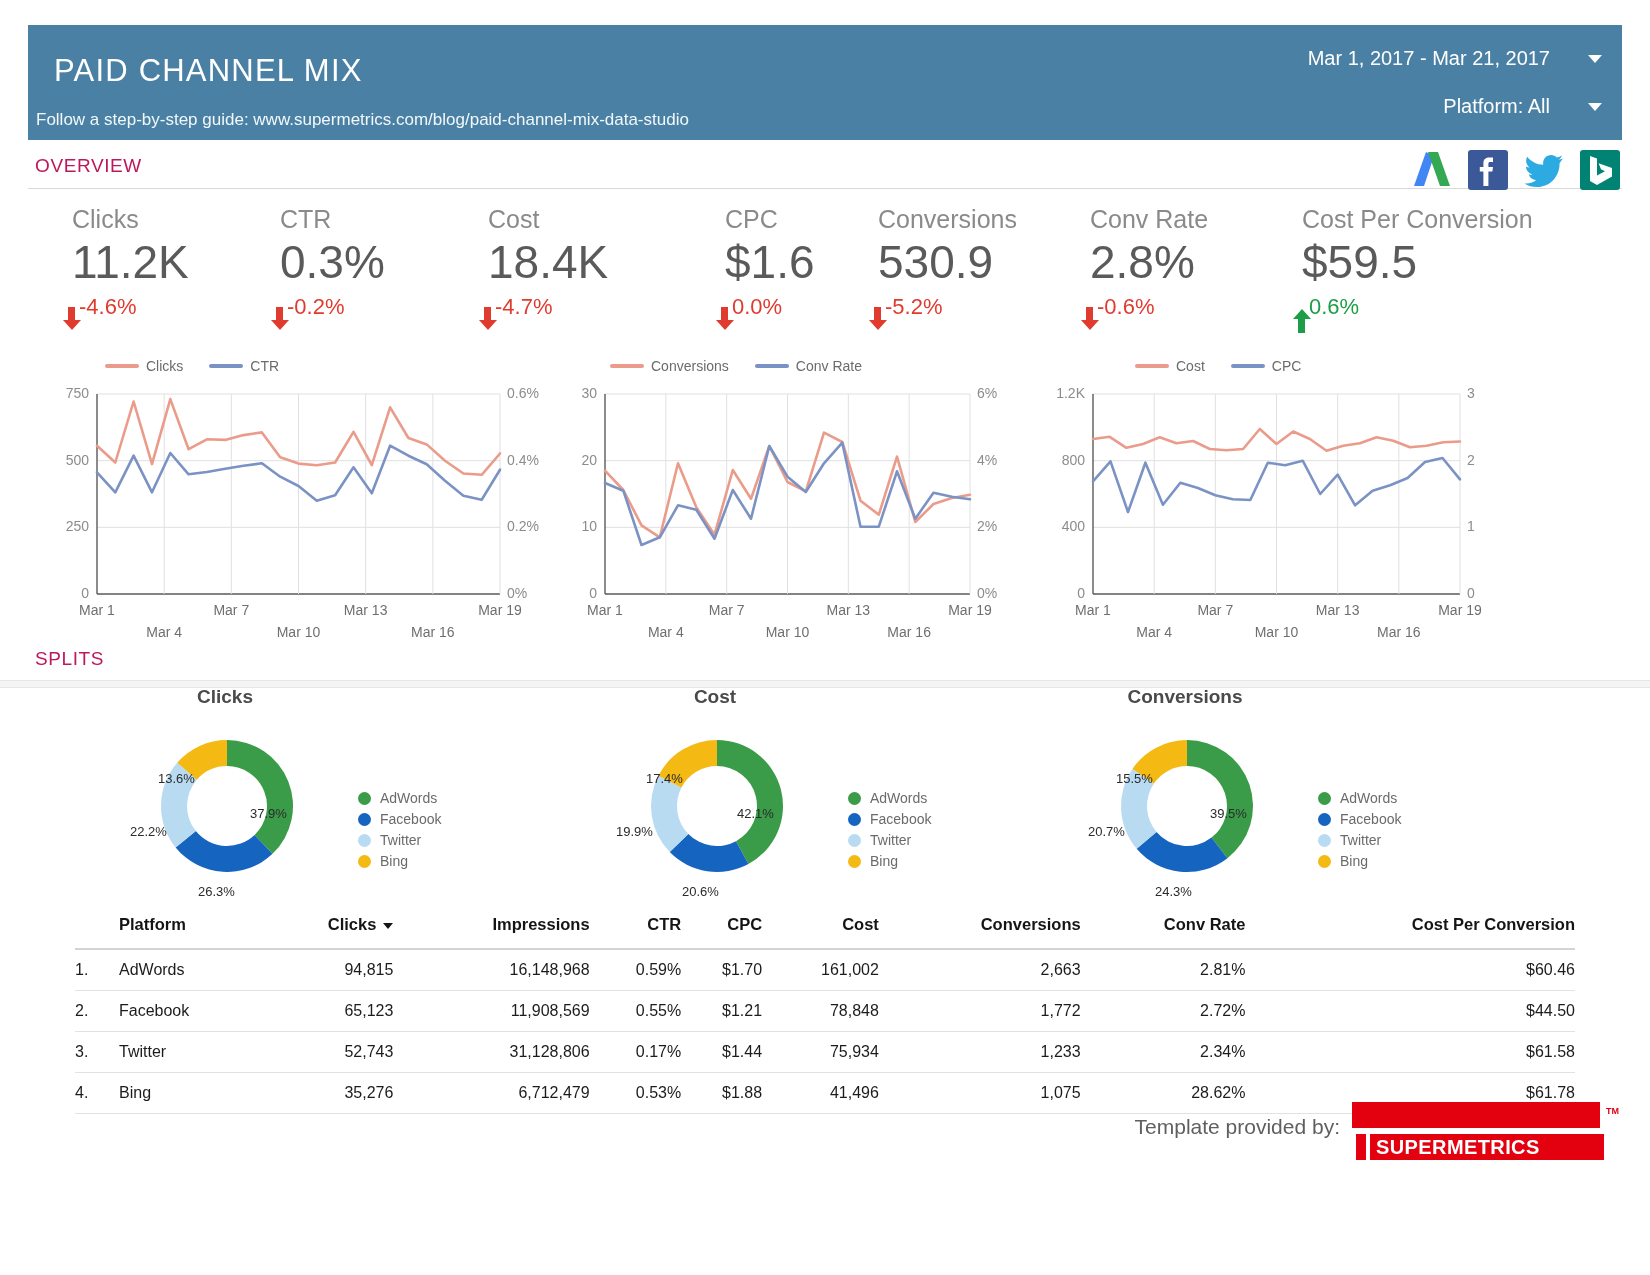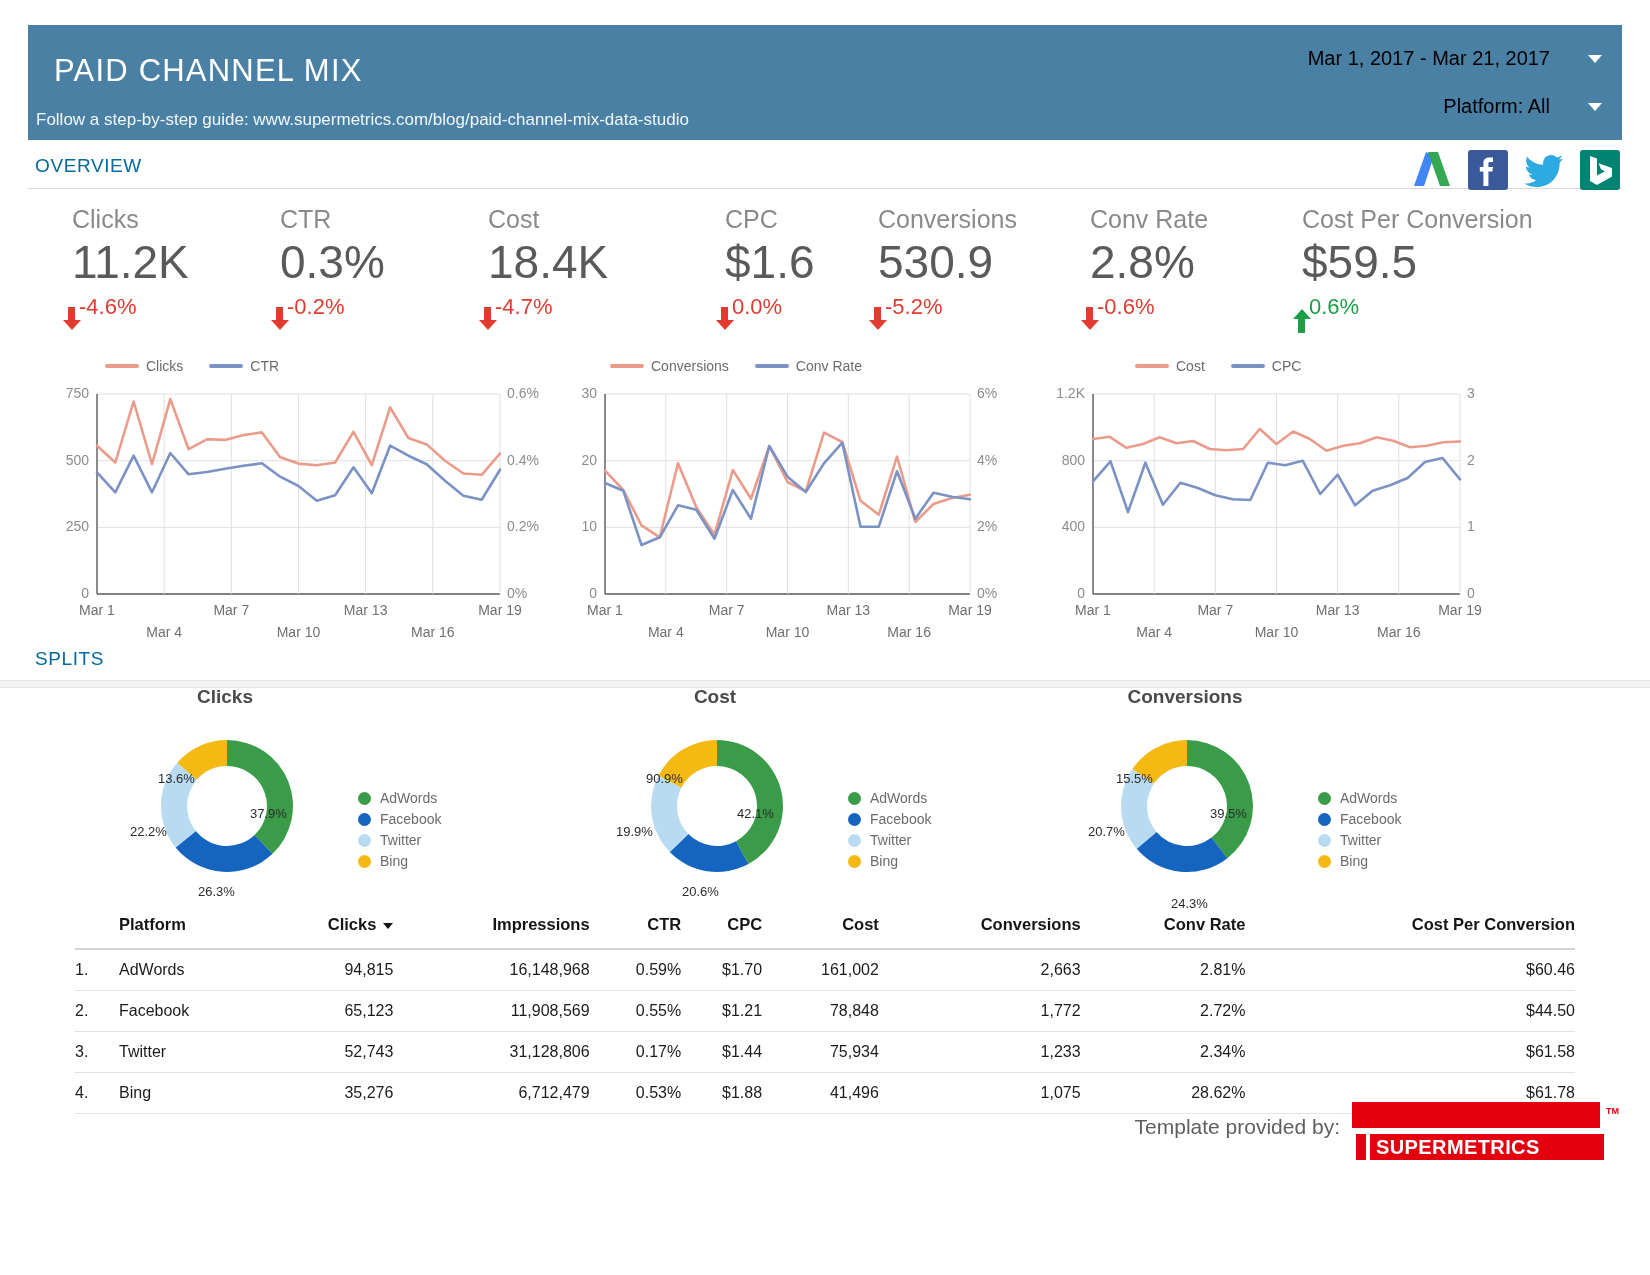--- a/index.html
+++ b/index.html
@@ -19,33 +19,33 @@
   .hdr-title {
     position: absolute; left: 26px; top: 28px;
     font-size: 31px; letter-spacing: 1.2px; color: #ffffff; font-weight: 400;
   }
   .hdr-sub {
     position: absolute; left: 8px; top: 85px;
     font-size: 17px; color: #f2f7fa; font-weight: 400;
   }
   .hdr-ctrl {
     position: absolute; right: 20px; display: flex; align-items: center; justify-content: flex-end;
-    color: #000000; font-size: 20px; white-space: nowrap;
+    color: #ffffff; font-size: 20px; white-space: nowrap;
   }
   .hdr-ctrl.date { top: 22px; }
   .hdr-ctrl.platform { top: 70px; }
   .caret {
     display: inline-block; margin-left: 38px;
     width: 0; height: 0; border-left: 7px solid transparent; border-right: 7px solid transparent;
     border-top: 8px solid #ffffff;
   }
 
   
   .section-label {
-    position: absolute; font-size: 19px; color: #0369a1; letter-spacing: .6px; font-weight: 400;
+    position: absolute; font-size: 19px; color: #be185d; letter-spacing: .6px; font-weight: 400;
   }
   .section-rule {
     position: absolute; height: 1px; background: #d9d9d9;
   }
   .band {
     position: absolute; left: 0; width: 1650px; height: 8px;
     background: #f4f4f4; border-top:1px solid #e6e6e6; border-bottom:1px solid #e6e6e6;
   }
 
   
@@ -335,21 +335,21 @@
         </div></div>
   </div>
 
   <div class="donut-block" id="dn1" style="left:600px; width:440px;">
     <div class="donut-title" style="width:230px;">Cost</div>
     <div class="donut-wrap"><svg width="440" height="185">
           <path d="M117.00,26.00 A66,66 0 0 1 148.43,150.03 L136.05,127.17 A40,40 0 0 0 117.00,52.00 Z" fill="#3a9b48"></path>
           <path d="M148.43,150.03 A66,66 0 0 1 69.75,138.08 L88.36,119.93 A40,40 0 0 0 136.05,127.17 Z" fill="#1565c0"></path>
           <path d="M69.75,138.08 A66,66 0 0 1 58.38,61.67 L81.47,73.62 A40,40 0 0 0 88.36,119.93 Z" fill="#b8dbf2"></path>
           <path d="M58.38,61.67 A66,66 0 0 1 117.00,26.00 L117.00,52.00 A40,40 0 0 0 81.47,73.62 Z" fill="#f5b914"></path>
-        </svg><div class="d-lab" style="left: 137px; top: 92px;">42.1%</div><div class="d-lab" style="left: 82px; top: 170px;">20.6%</div><div class="d-lab" style="left: 16px; top: 110px;">19.9%</div><div class="d-lab" style="left: 46px; top: 57px;">90.9%</div><div class="d-legend" style="left: 248px; top: 74px;">
+        </svg><div class="d-lab" style="left: 137px; top: 92px;">42.1%</div><div class="d-lab" style="left: 82px; top: 170px;">20.6%</div><div class="d-lab" style="left: 16px; top: 110px;">19.9%</div><div class="d-lab" style="left: 46px; top: 57px;">17.4%</div><div class="d-legend" style="left: 248px; top: 74px;">
           <div class="row">
             <span class="dot" style="background: rgb(58, 155, 72);"></span>
             <span>AdWords</span>
           </div>
           <div class="row">
             <span class="dot" style="background: rgb(21, 101, 192);"></span>
             <span>Facebook</span>
           </div>
           <div class="row">
             <span class="dot" style="background: rgb(184, 219, 242);"></span>
@@ -362,21 +362,21 @@
         </div></div>
   </div>
 
   <div class="donut-block" id="dn2" style="left:1070px; width:440px;">
     <div class="donut-title" style="width:230px;">Conversions</div>
     <div class="donut-wrap"><svg width="440" height="185">
           <path d="M117.00,26.00 A66,66 0 0 1 157.45,144.15 L141.52,123.61 A40,40 0 0 0 117.00,52.00 Z" fill="#3a9b48"></path>
           <path d="M157.45,144.15 A66,66 0 0 1 66.68,134.71 L86.50,117.88 A40,40 0 0 0 141.52,123.61 Z" fill="#1565c0"></path>
           <path d="M66.68,134.71 A66,66 0 0 1 62.41,54.90 L83.92,69.52 A40,40 0 0 0 86.50,117.88 Z" fill="#b8dbf2"></path>
           <path d="M62.41,54.90 A66,66 0 0 1 117.00,26.00 L117.00,52.00 A40,40 0 0 0 83.92,69.52 Z" fill="#f5b914"></path>
-        </svg><div class="d-lab" style="left: 140px; top: 92px;">39.5%</div><div class="d-lab" style="left: 85px; top: 182px; margin-left: 16px;">24.3%</div><div class="d-lab" style="left: 18px; top: 110px;">20.7%</div><div class="d-lab" style="left: 46px; top: 57px;">15.5%</div><div class="d-legend" style="left: 248px; top: 74px;">
+        </svg><div class="d-lab" style="left: 140px; top: 92px;">39.5%</div><div class="d-lab" style="left: 85px; top: 170px;">24.3%</div><div class="d-lab" style="left: 18px; top: 110px;">20.7%</div><div class="d-lab" style="left: 46px; top: 57px;">15.5%</div><div class="d-legend" style="left: 248px; top: 74px;">
           <div class="row">
             <span class="dot" style="background: rgb(58, 155, 72);"></span>
             <span>AdWords</span>
           </div>
           <div class="row">
             <span class="dot" style="background: rgb(21, 101, 192);"></span>
             <span>Facebook</span>
           </div>
           <div class="row">
             <span class="dot" style="background: rgb(184, 219, 242);"></span>

